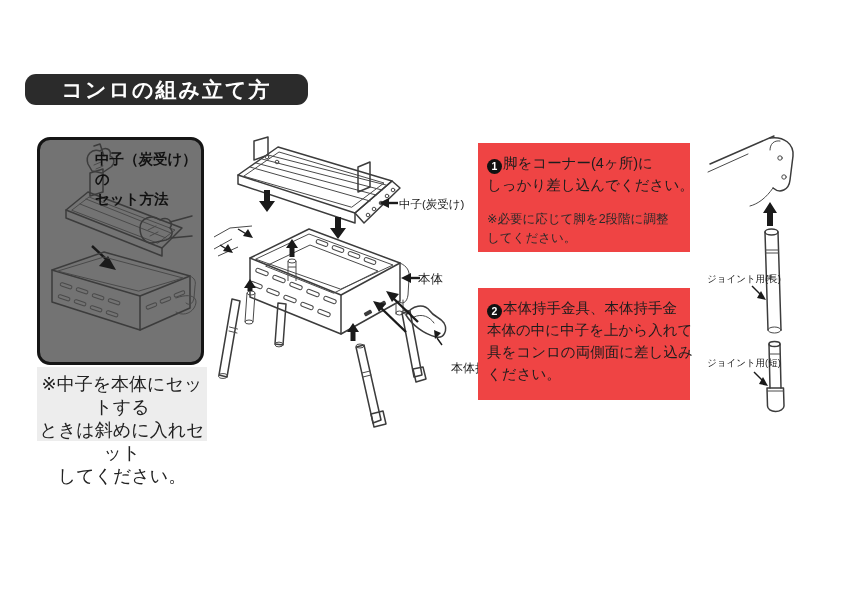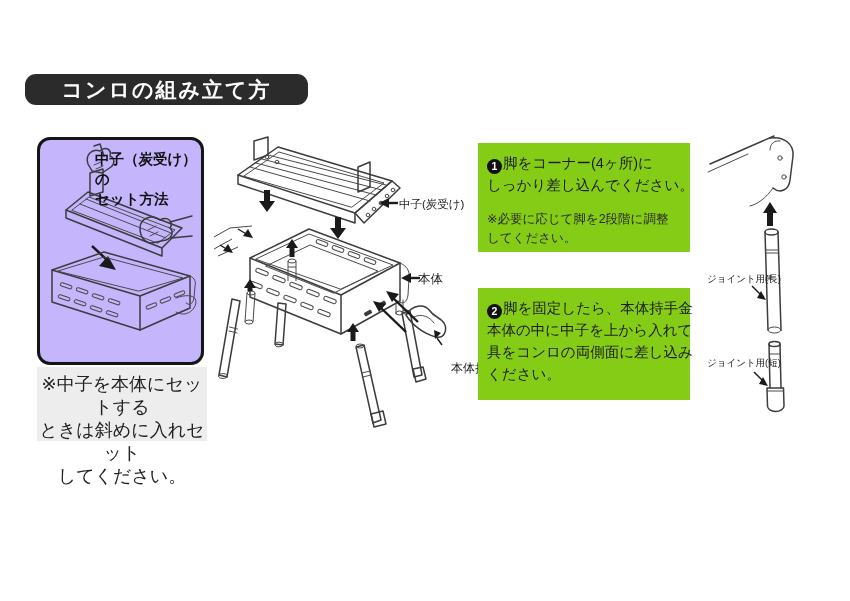--- a/index.html
+++ b/index.html
@@ -15,21 +15,21 @@
   .banner {
     left:25px; top:74px; width:283px; height:31px;
     background:#2b2b2b; border-radius:11px;
     color:#ffffff; font-size:21px; font-weight:bold; letter-spacing:2px;
     display:flex; align-items:center; justify-content:center;
   }
 
   
   .inset-box {
     left:37px; top:137px; width:167px; height:228px;
-    border:3px solid #151515; border-radius:13px; background:#c4b5fd;
+    border:3px solid #151515; border-radius:13px; background:#737373;
   }
   .inset-heading {
     position:absolute; left:55px; top:9px;
     font-size:14.5px; font-weight:bold; line-height:1.38; color:#111;
   }
   .inset-svg { position:absolute; left:0; top:0; width:160px; height:221px; }
 
   
   .inset-note {
     left:37px; top:367px; width:170px; height:74px;
@@ -43,21 +43,21 @@
 
   .dlabel { position:absolute; color:#1a1a1a; white-space:nowrap; }
   .lbl-tray   { left:399px; top:197px; font-size:11.5px; }
   .lbl-body   { left:418px; top:271px; font-size:12.5px; }
   .lbl-handle { left:415px; top:360px; font-size:12px;margin-left:36px; }
   .lbl-long   { left:707px; top:273px; font-size:9.5px; }
   .lbl-short  { left:707px; top:357px; font-size:9.5px; }
 
   
   .step-box {
-    left:478px; width:212px; background:#84cc16; color:#1d1d1d;
+    left:478px; width:212px; background:#ef4444; color:#1d1d1d;
     padding:9px 9px 0 9px;
   }
   .step1 { top:143px; height:109px; }
   .step2 { top:288px; height:112px; }
   .step-line { font-size:14.5px; line-height:22px; white-space:nowrap; }
   .step-note { margin-top:14px; font-size:12.5px; line-height:19px; white-space:nowrap; color:#2a2a2a; }
   .step-num {
     display:inline-flex; width:15px; height:15px; border-radius:50%;
     background:#111; color:#fff; font-size:10.5px; font-weight:bold;
     align-items:center; justify-content:center; margin-right:1px;
@@ -261,21 +261,21 @@
     </div>
     <div class="step-line">しっかり差し込んでください。</div>
     <div class="step-note">
       <div>※必要に応じて脚を2段階に調整</div>
       <div>してください。</div>
     </div>
   </div>
 
   <div class="abs step-box step2">
     <div class="step-line">
-      <span class="step-num">2</span><span>脚を固定したら、本体持手金</span>
+      <span class="step-num">2</span><span>本体持手金具、本体持手金</span>
     </div>
     <div class="step-line">本体の中に中子を上から入れて</div>
     <div class="step-line">具をコンロの両側面に差し込み</div>
     <div class="step-line">ください。</div>
   </div>
 
   <svg class="abs leg-svg" viewBox="0 0 140 292">
 
     <g class="ln">
       <path d="M10,36 L74,8"></path>

